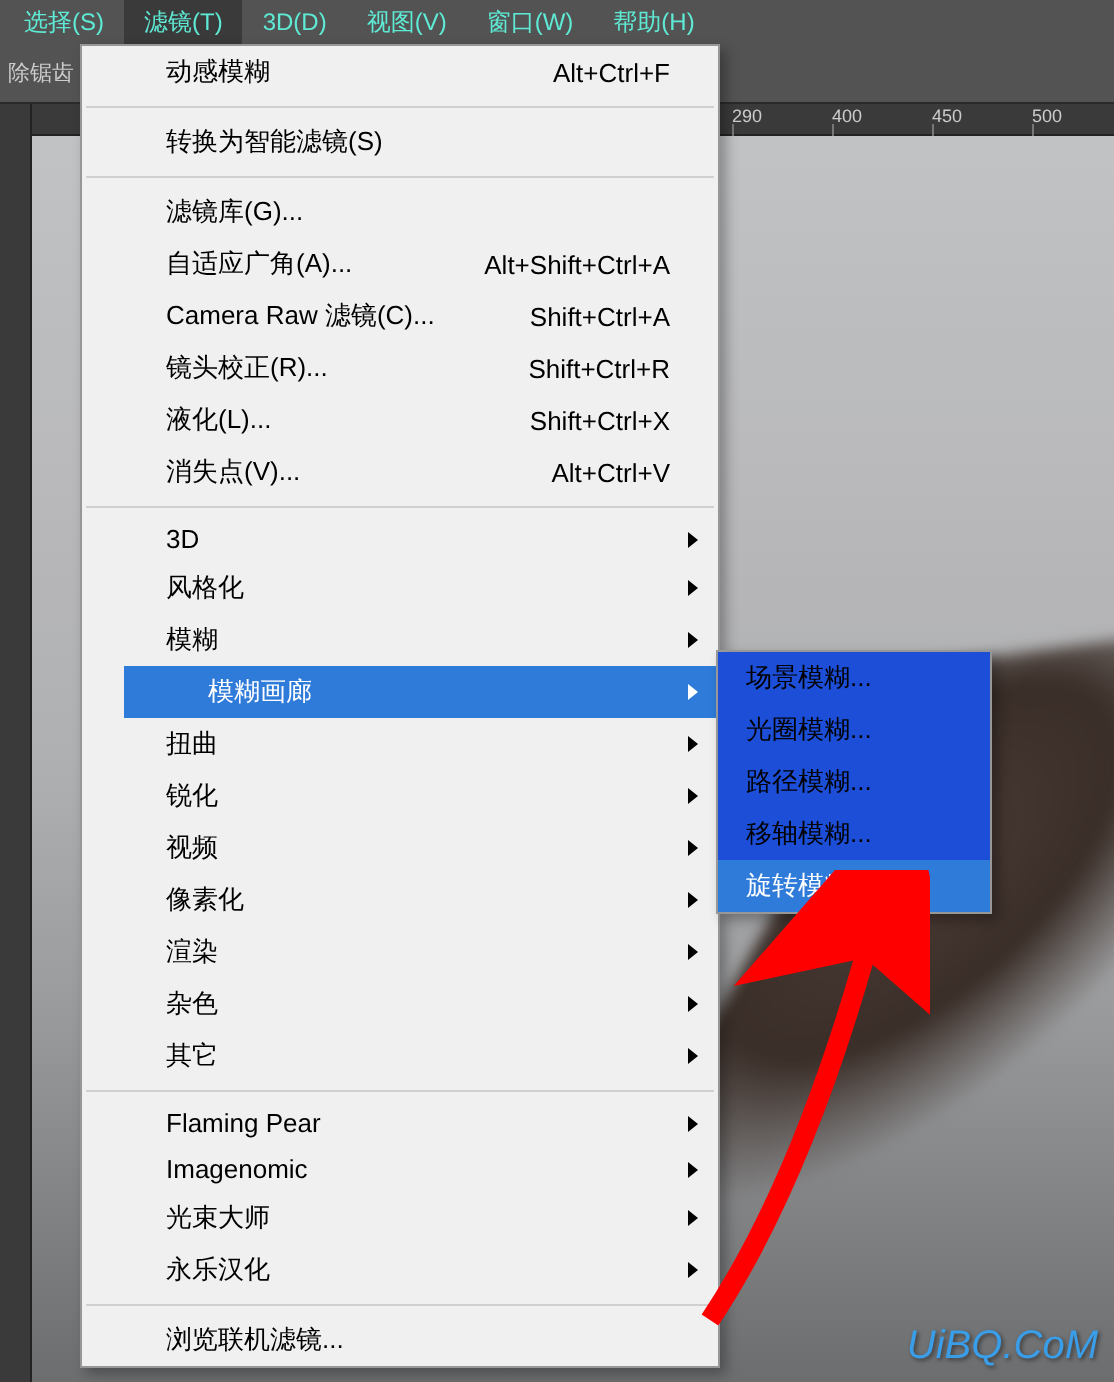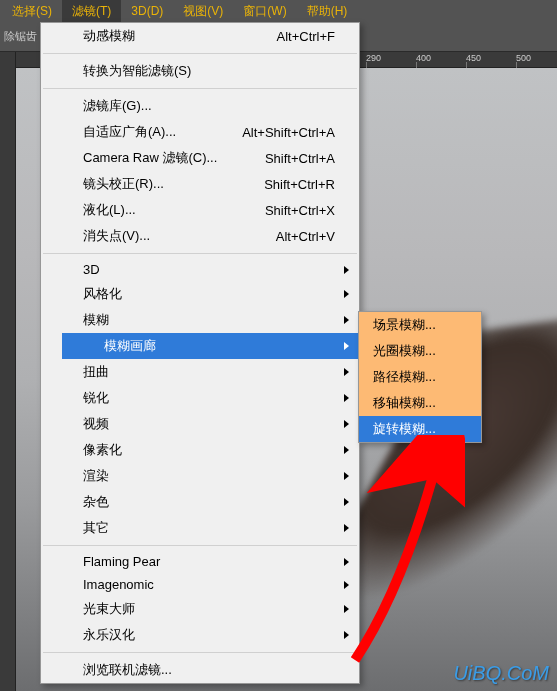--- a/index.html
+++ b/index.html
@@ -1,33 +1,33 @@
 <!DOCTYPE html>
 <html><head>
 <meta charset="utf-8">
 <style>
 * { margin: 0; padding: 0; box-sizing: border-box; font-family: "Microsoft YaHei", Arial, sans-serif; }
 body { width: 557px; height: 691px; overflow: hidden; position: relative; background: #b5b5b5; }
-.menubar { background: #535353; height: 22px; display: flex; padding-left: 2px; align-items: center; color: #eab308; font-size: 12px; }
+.menubar { background: #535353; height: 22px; display: flex; padding-left: 2px; align-items: center; color: #5eead4; font-size: 12px; }
 .menubar-item { padding: 3px 10px; cursor: pointer; }
 .menubar-item.active { background: #3a3a3a; }
 .toolbar { background: #535353; height: 30px; border-bottom: 1px solid #2a2a2a; display: flex; align-items: center; padding-left: 4px; color: #ccc; font-size: 11px; }
 .ruler-h { background: #3a3a3a; height: 16px; margin-left: 16px; position: relative; border-bottom: 1px solid #222; }
 .ruler-v { background: #3a3a3a; width: 16px; position: absolute; left: 0; top: 52px; bottom: 0; border-right: 1px solid #222; }
 .ruler-tick { position: absolute; color: #ccc; font-size: 9px; top: 1px; }
 .ruler-line { position: absolute; background: #777; width: 1px; height: 6px; top: 10px; }
 .canvas { position: absolute; left: 16px; top: 68px; right: 0; bottom: 0; background: linear-gradient(180deg, #c0c2c4 0%, #b8b8ba 30%, #afb0b2 50%, #9a9b9d 70%, #6c6d6f 100%); overflow: hidden; }
 .motion-blur { position: absolute; right: -30px; top: 250px; width: 200px; height: 280px; background: radial-gradient(ellipse at 30% 40%, #4a3a35 0%, #3a2e28 40%, transparent 70%); transform: skewX(-35deg) rotate(-8deg); filter: blur(4px); }
 .dropdown { position: absolute; left: 40px; top: 22px; width: 320px; background: #f0f0f0; border: 1px solid #979797; box-shadow: 3px 3px 6px rgba(0,0,0,0.3); z-index: 100; }
 .dropdown-item { display: flex; justify-content: space-between; align-items: center; padding: 4px 24px 4px 42px; font-size: 13px; color: #000; cursor: pointer; position: relative; }
 .dropdown-item.highlight { background: #2f7bd9; color: #fff; margin-left: 21px; }
 .dropdown-sep { height: 1px; background: #d0d0d0; margin: 4px 2px; }
 .arrow-right { width: 0; height: 0; border-top: 4px solid transparent; border-bottom: 4px solid transparent; border-left: 5px solid #000; position: absolute; right: 10px; top: 50%; transform: translateY(-50%); }
 .dropdown-item.highlight .arrow-right { border-left-color: #fff; }
-.submenu { position: absolute; left: 358px; top: 311px; width: 124px; background: #fdba74; border: 1px solid #979797; box-shadow: 3px 3px 6px rgba(0,0,0,0.3); z-index: 101; }
+.submenu { position: absolute; left: 358px; top: 325px; width: 138px; background: #1d4ed8; border: 1px solid #979797; box-shadow: 3px 3px 6px rgba(0,0,0,0.3); z-index: 101; }
 .submenu-item { padding: 4px 14px; font-size: 13px; color: #000; cursor: pointer; }
 .submenu-item.highlight { background: #2f7bd9; color: #fff; }
 .red-arrow { position: absolute; left: 345px; top: 435px; z-index: 102; pointer-events: none; }
 .watermark { position: absolute; right: 8px; bottom: 6px; color: #3a9de8; font-size: 20px; font-weight: normal; font-style: italic; font-family: Arial, sans-serif; text-shadow: 1px 1px 2px rgba(0,0,0,0.5); }
 </style>
 </head>
 <body>
 
 <div class="menubar">
   <div class="menubar-item">选择(S)</div>

